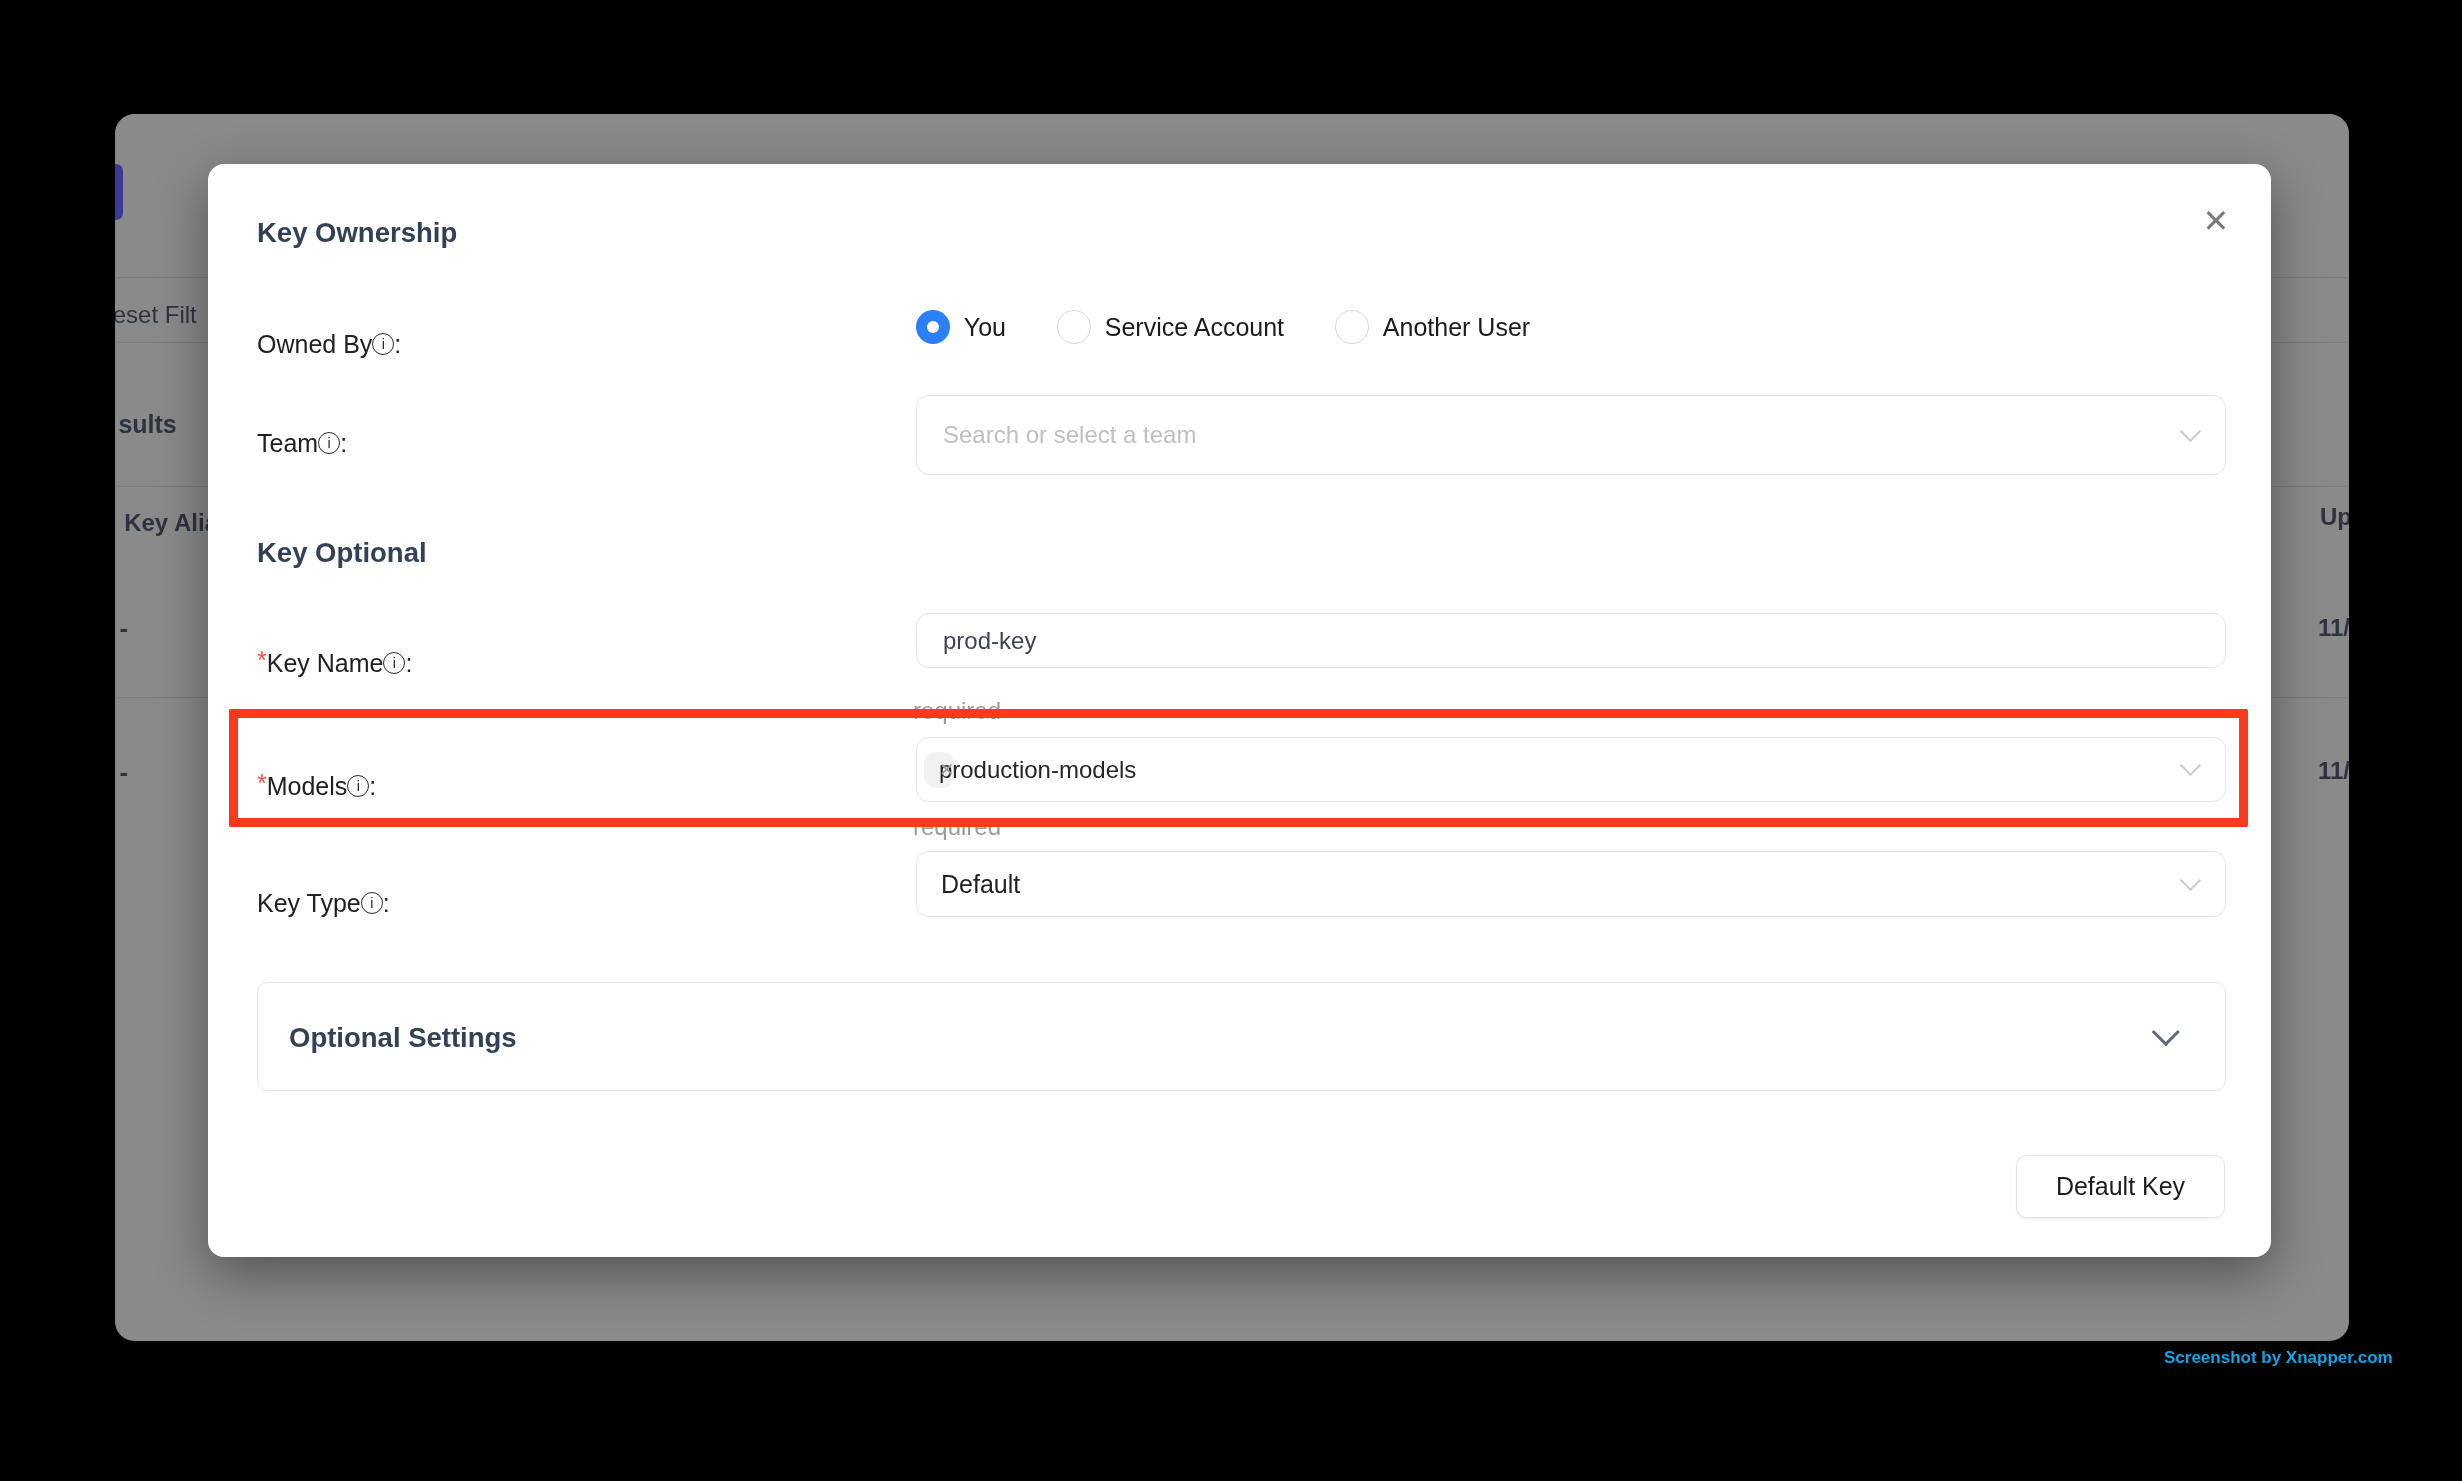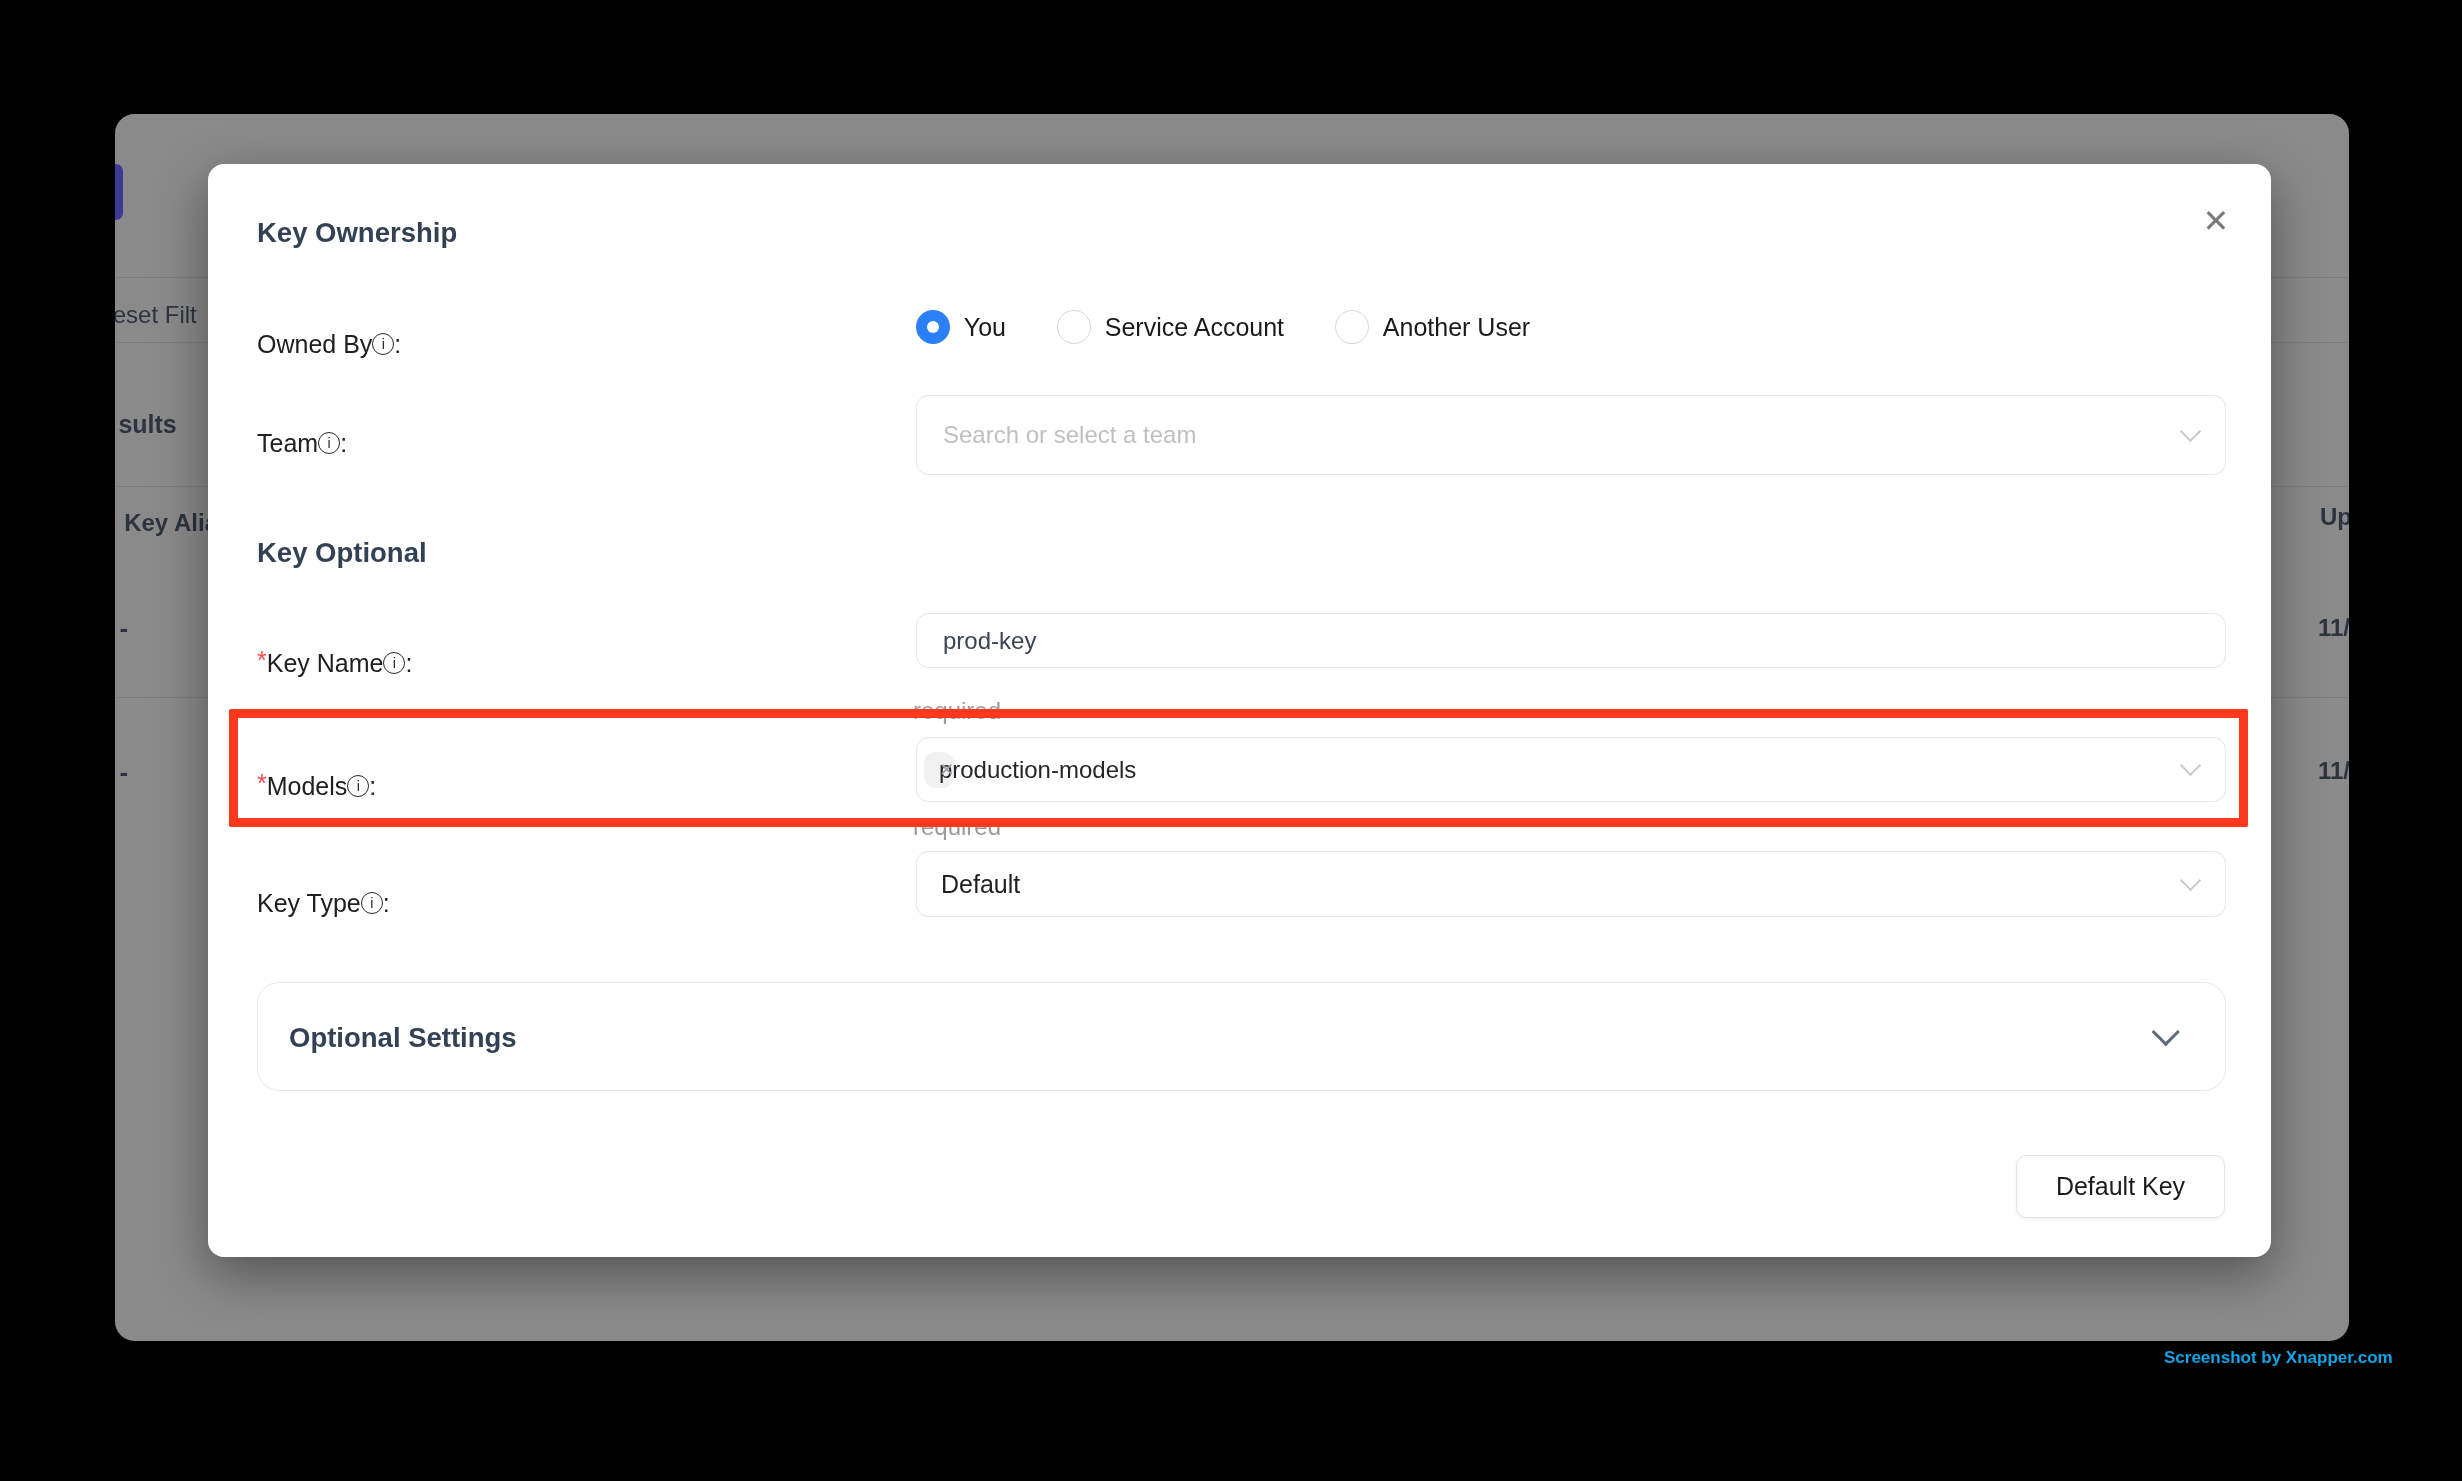--- a/index.html
+++ b/index.html
@@ -45,21 +45,21 @@
     transform:rotate(45deg);position:absolute;right:27.5px;top:50%;margin-top:-11.5px;}
   .chev-lg{width:19.5px;height:19.5px;border-right:3.2px solid #5f6b7b;border-bottom:3.2px solid #5f6b7b;
     transform:rotate(45deg);position:absolute;right:50px;top:50%;margin-top:-15px;}
   .ghost-input{border:none;outline:none;background:none;font-size:24px;color:#3a4454;width:90%;}
   .ghost-input::placeholder{color:#c0c0c0;}
   .tag{display:flex;align-items:center;gap:10.3px;background:#f1f1f2;border-radius:12px;height:36px;
     padding:0 15px;font-size:24px;color:#262626;white-space:nowrap;}
   .tag-x{font-size:18.4px;color:#9aa0a6;cursor:pointer;}
   .req{font-size:24px;color:#9b9b9b;line-height:31px;white-space:nowrap;}
 
-  .opt-panel{left:49px;top:818px;width:1969px;height:109px;border:1.4px solid #e6e8ec;border-radius:22px;}
+  .opt-panel{left:49px;top:818px;width:1969px;height:109px;border:1.4px solid #e6e8ec;border-radius:10px;}
   .opt-title{left:31px;top:0;height:109px;display:flex;align-items:center;font-size:27.5px;font-weight:600;color:#334155;}
   .create-btn{left:1808px;top:991px;width:209px;height:63px;background:#fff;border:1.4px solid #e2e4e8;
     border-radius:10.3px;display:flex;align-items:center;justify-content:center;font-size:25px;color:#1c1c1c;
     cursor:pointer;box-shadow:0 1.7px 3.4px rgba(0,0,0,.05);}
 
   
   .red-rect{position:absolute;left:229px;top:709px;width:2019px;height:118px;
     border:9.2px solid #fb3a1d;border-radius:1.7px;z-index:60;pointer-events:none;}
 
   .watermark{position:absolute;left:2164px;top:1348px;font-size:17px;font-weight:700;color:#0ea5e9;white-space:nowrap;}

